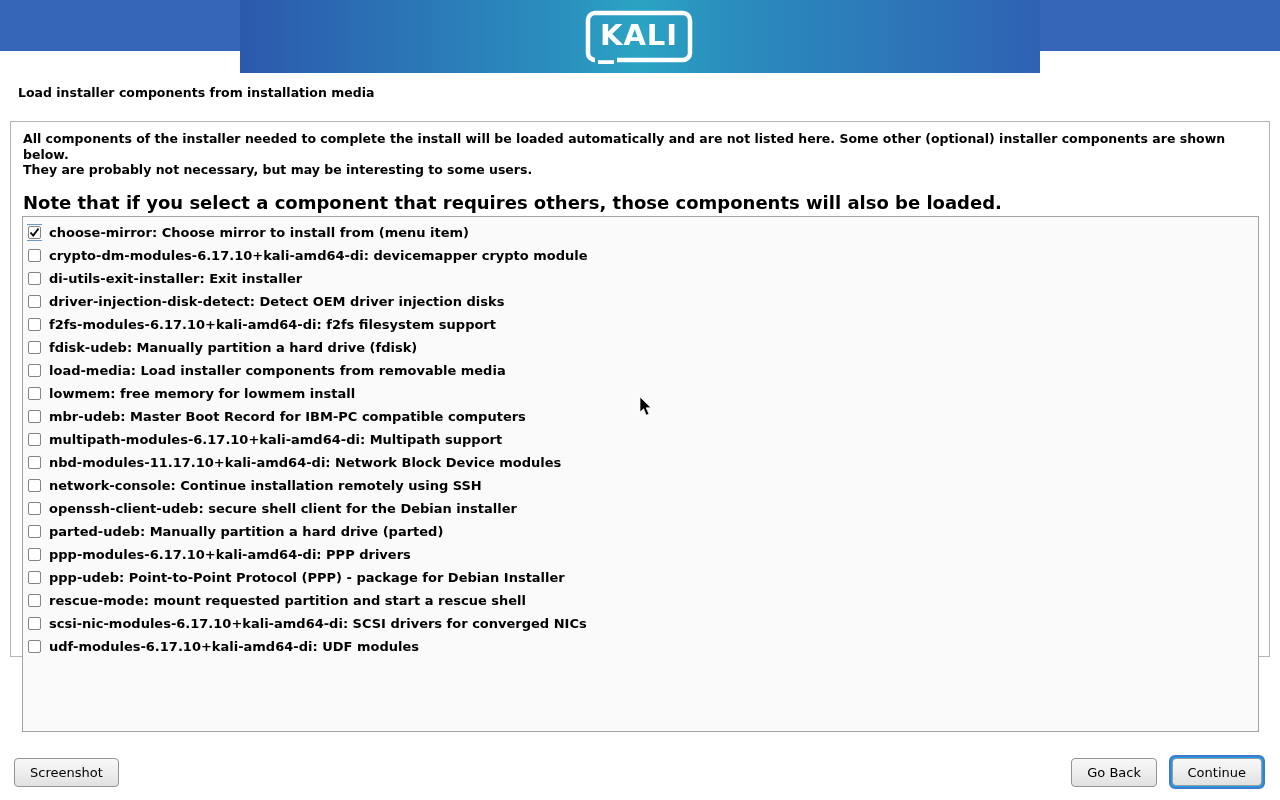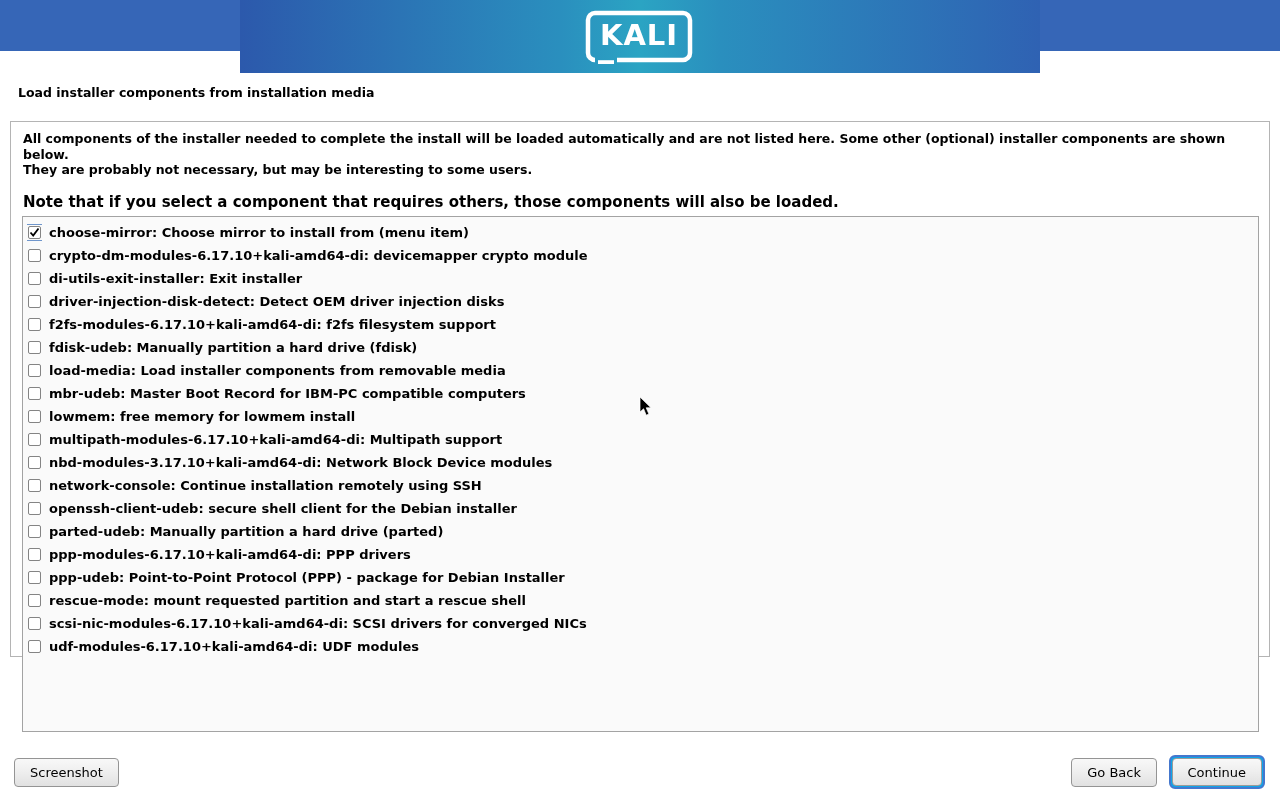--- a/index.html
+++ b/index.html
@@ -16,21 +16,21 @@
     color:#fff; font-size:29px; font-weight:700; letter-spacing:1px; padding-bottom:2px; }
 
   
   .page-title { position:absolute; left:18px; top:85px; font-size:12.5px; font-weight:700; line-height:16px; }
 
   
   .content-box { position:absolute; left:10px; top:121px; width:1260px; height:536px;
     background:#ffffff; border:1px solid #b4b4b4; padding:9px 12px; }
   .intro-par { font-size:12.5px; font-weight:700; line-height:15.5px; }
   .intro-par span { display:block; }
-  .note-par { margin-top:17px; font-size:15px; font-weight:700; line-height:15.5px; }
+  .note-par { margin-top:17px; font-size:18px; font-weight:700; line-height:15.5px; }
   .list-label { margin-top:7px; padding-left:4px; font-size:12.5px; font-style:italic; font-weight:400; }
 
   
   .components-list { position:absolute; left:11px; top:94px; width:1237px; height:516px;
     background:#fafafa; border:1px solid #a3a3a3; padding:4px 0 0 4px; overflow:hidden; }
   .row { height:23px; display:flex; align-items:center; }
   .cbwrap { width:15px; height:17px; display:flex; align-items:center; justify-content:center;
     border-top:1px solid transparent; border-bottom:1px solid transparent; }
   .cbwrap.focused { border-top-color:#6f96cc; border-bottom-color:#6f96cc; }
   .cb { width:13px; height:13px; background:#ffffff; border:1px solid #848484; border-radius:2px;
@@ -114,39 +114,39 @@
       <div class="row">
         <span class="cbwrap">
           <span class="cb"></span>
         </span>
         <span class="item-label">load-media: Load installer components from removable media</span>
       </div>
       <div class="row">
         <span class="cbwrap">
           <span class="cb"></span>
         </span>
+        <span class="item-label">lowmem: free memory for lowmem install</span>
+      </div>
+      <div class="row">
+        <span class="cbwrap">
+          <span class="cb"></span>
+        </span>
         <span class="item-label">mbr-udeb: Master Boot Record for IBM-PC compatible computers</span>
       </div>
       <div class="row">
         <span class="cbwrap">
           <span class="cb"></span>
         </span>
-        <span class="item-label">lowmem: free memory for lowmem install</span>
-      </div>
-      <div class="row">
-        <span class="cbwrap">
-          <span class="cb"></span>
-        </span>
         <span class="item-label">multipath-modules-6.17.10+kali-amd64-di: Multipath support</span>
       </div>
       <div class="row">
         <span class="cbwrap">
           <span class="cb"></span>
         </span>
-        <span class="item-label">nbd-modules-3.17.10+kali-amd64-di: Network Block Device modules</span>
+        <span class="item-label">nbd-modules-11.17.10+kali-amd64-di: Network Block Device modules</span>
       </div>
       <div class="row">
         <span class="cbwrap">
           <span class="cb"></span>
         </span>
         <span class="item-label">network-console: Continue installation remotely using SSH</span>
       </div>
       <div class="row">
         <span class="cbwrap">
           <span class="cb"></span>

